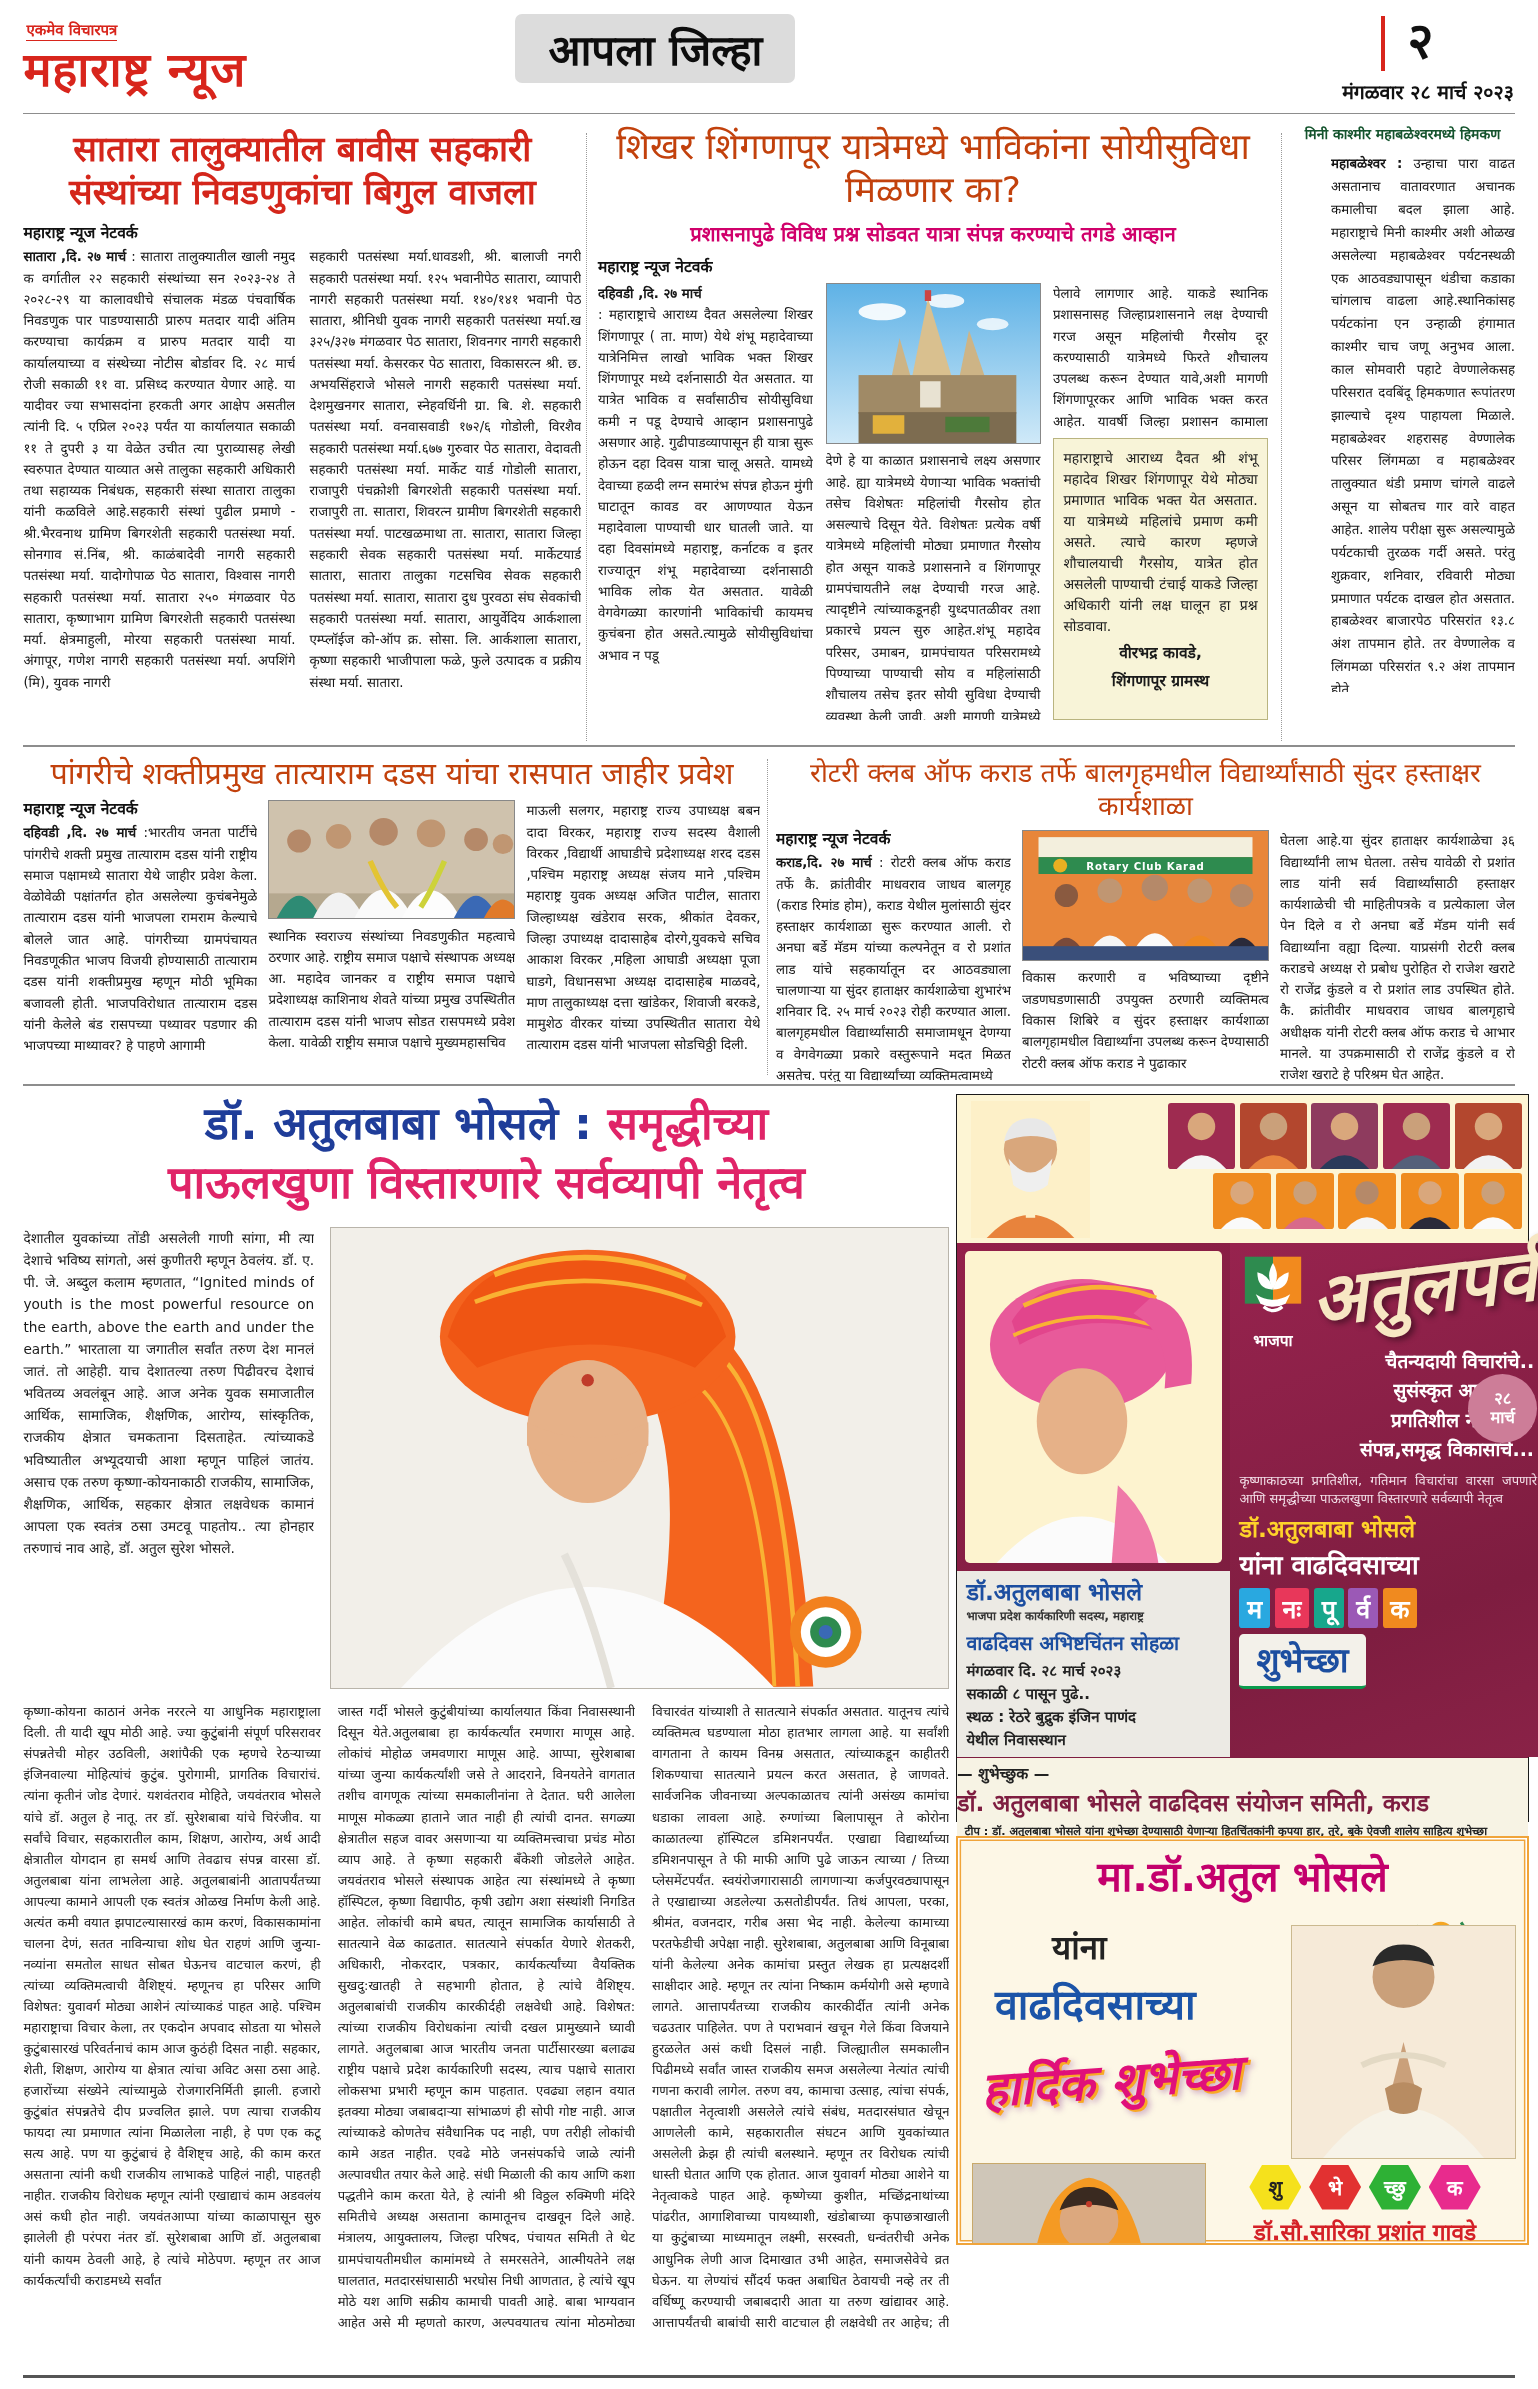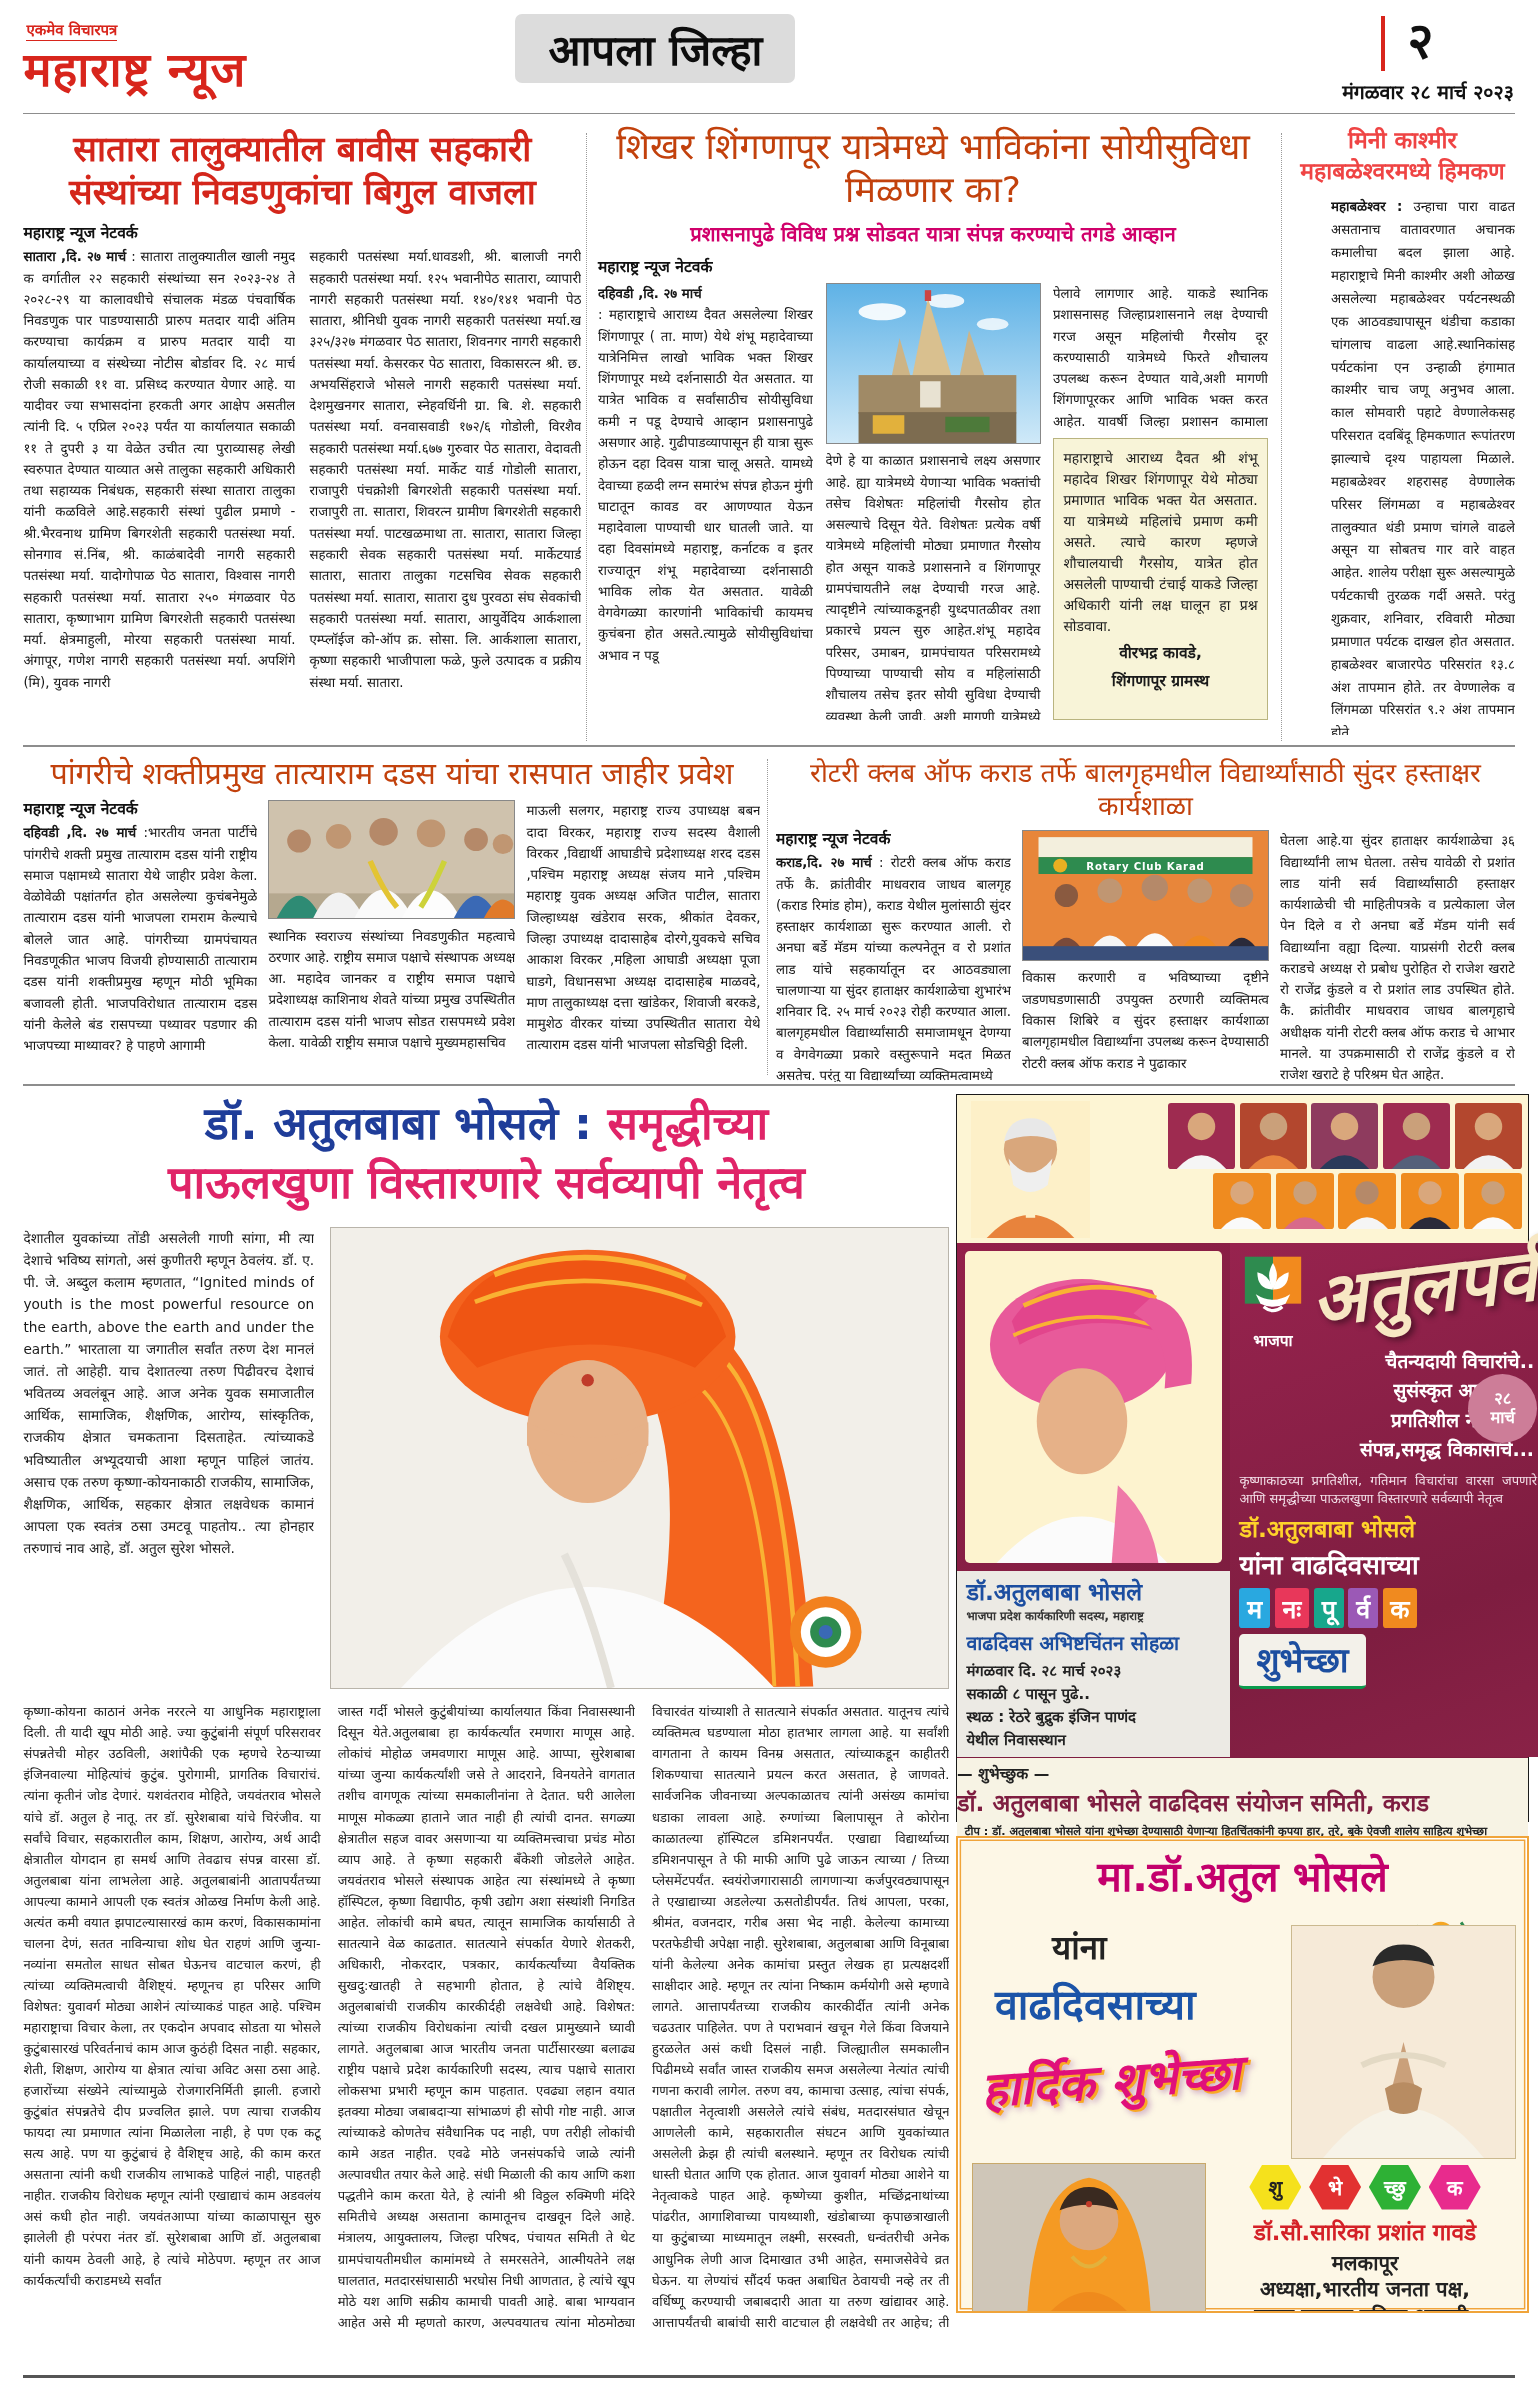--- a/index.html
+++ b/index.html
@@ -39,21 +39,21 @@
   
   #art-b { position:absolute; left:598px; top:125px; width:670px; height:617px; }
   #art-b .cols { margin-top:6.2px; height:437px; gap:12.5px; }
   #art-b .col { overflow:hidden; display:flex; flex-direction:column; }
   .photo-frame { width:100%; border:0.8px solid #888; background:#dfeffb; position:relative; overflow:hidden; }
   .infobox { background:#f8f4d8; border:0.8px solid #b9b480; padding:9.4px 9.4px 6.2px 9.4px; font-size:14px; line-height:1.5; }
   .infobox .sig { text-align:center; font-weight:bold; font-size:15.6px; margin-top:4.7px; }
 
   
   #art-c { position:absolute; left:1290px; top:125px; width:225px; height:617px; }
-  #art-c h2 { font-size:23px; line-height:1.35; font-weight:800; text-align:center; color:#ef4444; }
+  #art-c h2 { font-size:14px; line-height:1.35; font-weight:800; text-align:center; color:#14532d; }
   #art-c .bodytext { margin-top:9.4px; font-size:13.3px; line-height:1.72; height:539px; overflow:hidden;margin-left:41px; }
 
   
   #art-d { position:absolute; left:23.4px; top:756px; width:737px; height:322px; }
   #art-e { position:absolute; left:776px; top:756px; width:739px; height:322px; }
   #art-d h2 { font-size:30.5px; }
   #art-e h2 { font-size:26.6px; line-height:1.25; }
   #art-d .cols, #art-e .cols { gap:11px; margin-top:1.6px; height:258px; }
   #art-d .col, #art-e .col { overflow:hidden; }
   .midcol { width:247px; flex:none !important; }
@@ -100,21 +100,21 @@
   .g-greet1 { font-size:26px; font-weight:800; color:#fff; margin-top:1.6px; }
   .g-tiles2 { display:flex; gap:4.7px; margin-top:6.2px; }
   .mn-tile { padding:3.1px 7.8px; font-size:25px; font-weight:800; color:#fff; border-radius:3.1px; }
   .g-greet2 { display:inline-block; margin-top:6.2px; background:#f3f1ea; color:#1c4ea0; font-size:34px; font-weight:800; padding:1.6px 17px 4.7px 17px; border-radius:4.7px; border-bottom:3.9px solid #0a9b4d; }
   .g-bottom { flex:none; height:103px; background:#f7f3e4; padding-top:4.7px; border-top:1.6px solid #7e1d40; }
   .g-wisher { font-size:15.6px; font-weight:bold; color:#222; }
   .g-committee { font-size:23.4px; font-weight:800; color:#7e1d40; margin-top:1.6px; }
   .g-note { font-size:11.3px; color:#222; margin-top:4.7px; padding:0 7.8px; font-weight:bold; }
 
   
-  #ad-h { position:absolute; left:956px; top:1836px; width:573px; height:477px; border:2.3px solid #f0a43a; box-shadow:inset 0 0 0 1.6px #fff, inset 0 0 0 3.1px #f0a43a; background:#fdf7e6; overflow:hidden; }
+  #ad-h { position:absolute; left:956px; top:1836px; width:573px; height:409px; border:2.3px solid #f0a43a; box-shadow:inset 0 0 0 1.6px #fff, inset 0 0 0 3.1px #f0a43a; background:#fdf7e6; overflow:hidden; }
   .h-title { text-align:center; font-size:41px; font-weight:800; color:#c3006c; margin-top:9.4px; }
   .h-mid { position:relative; height:258px; }
   .h-yanna { position:absolute; left:94px; top:20.3px; font-size:33px; font-weight:800; color:#222; }
   .h-vadh { position:absolute; left:37px; top:72px; font-size:41px; font-weight:800; color:#1b54a8; }
   .h-hardik { position:absolute; left:23.4px; top:137px; width:453px; font-size:48px; font-weight:800; font-style:italic; color:#e0107a; text-shadow:2.3px 2.3px 0 #f9a825, 4.7px 4.7px 6.2px rgba(100,0,120,.35); transform:rotate(-4deg); }
   .h-bouquet { position:absolute; left:422px; top:1.6px; width:117px; height:102px; }
   .h-man { position:absolute; right:11px; top:22px; width:225px; height:234px; border:0.8px solid #cbb98f; background:#f6ead8; }
   .h-bottom { display:flex; margin-top:1.6px; padding:0 14px; gap:11px; }
   .h-woman { width:234px; height:153px; border:1.6px solid #c9a96a; background:#efe3d0; flex:none; }
   .h-right { flex:1; text-align:center; }

